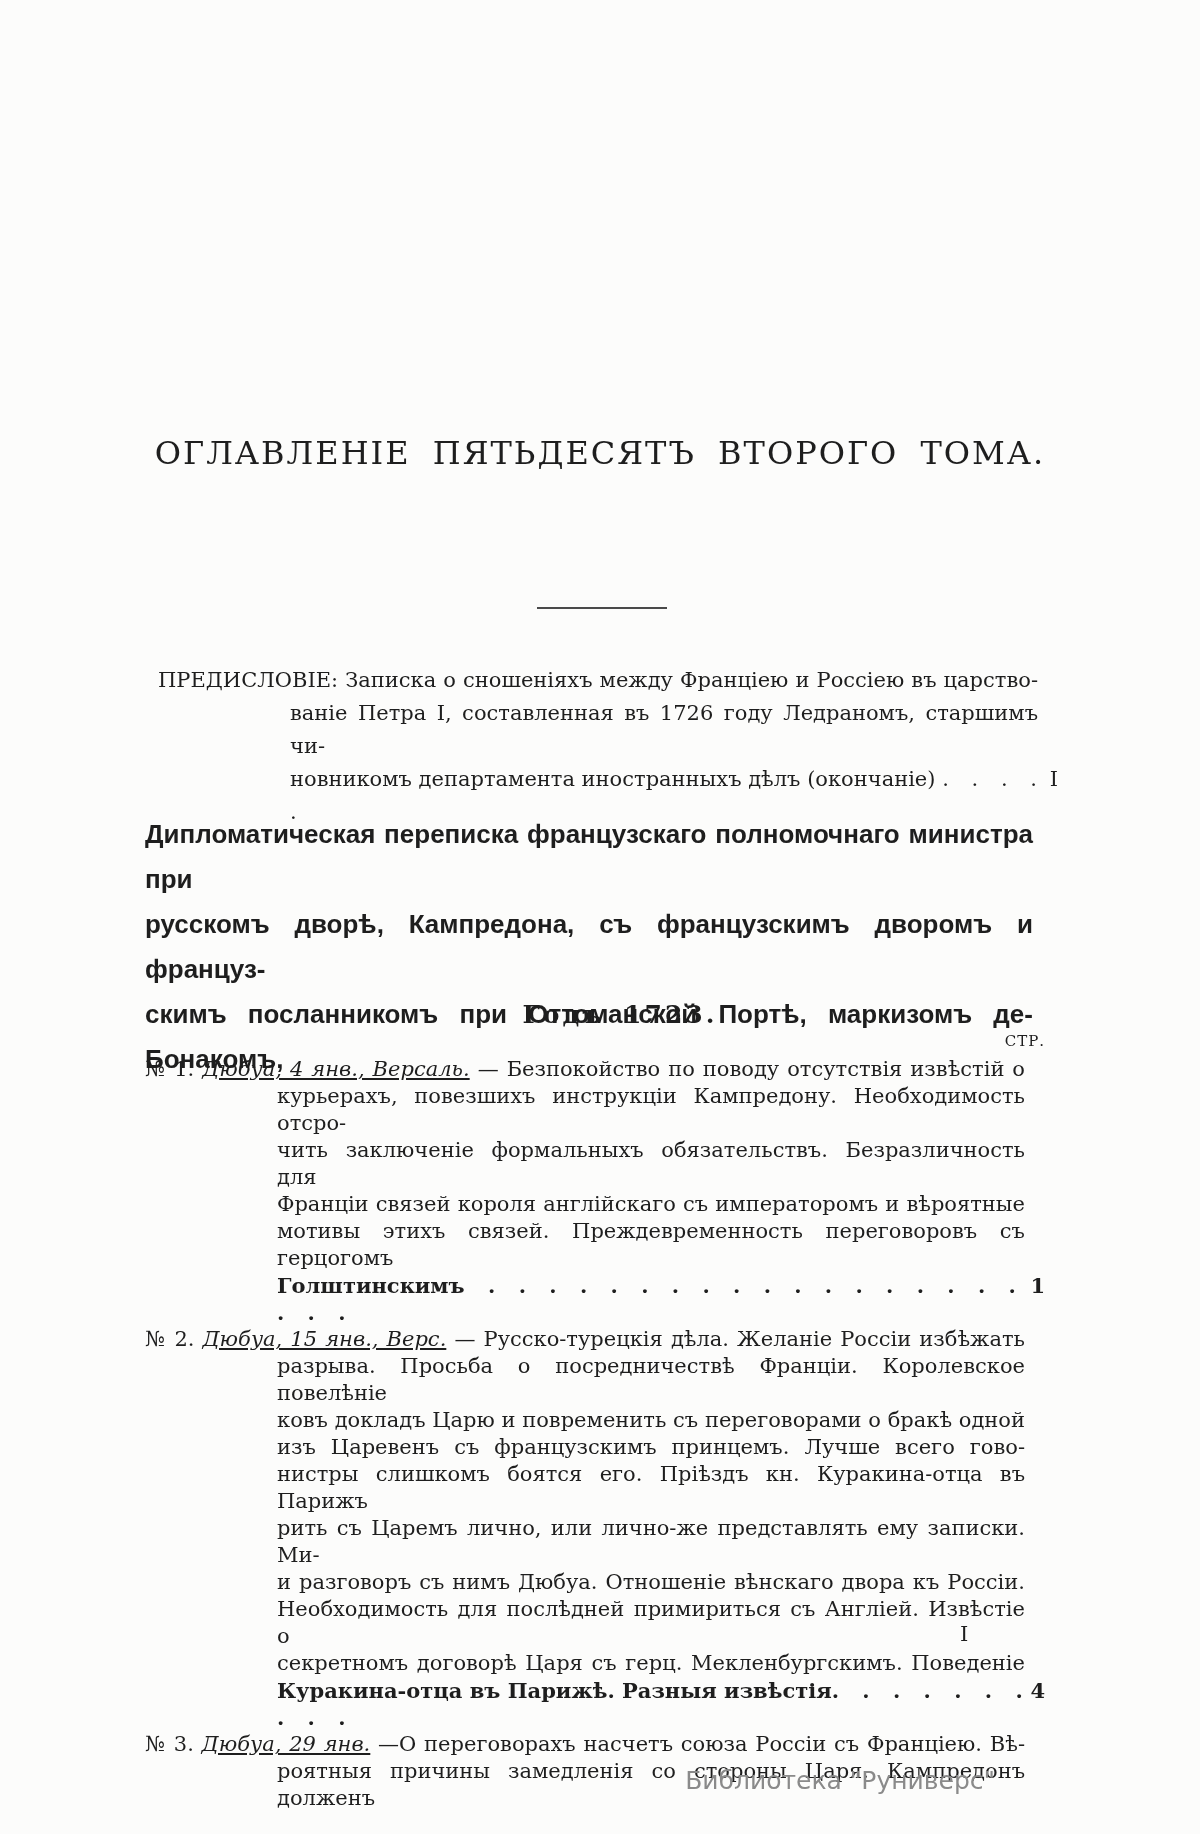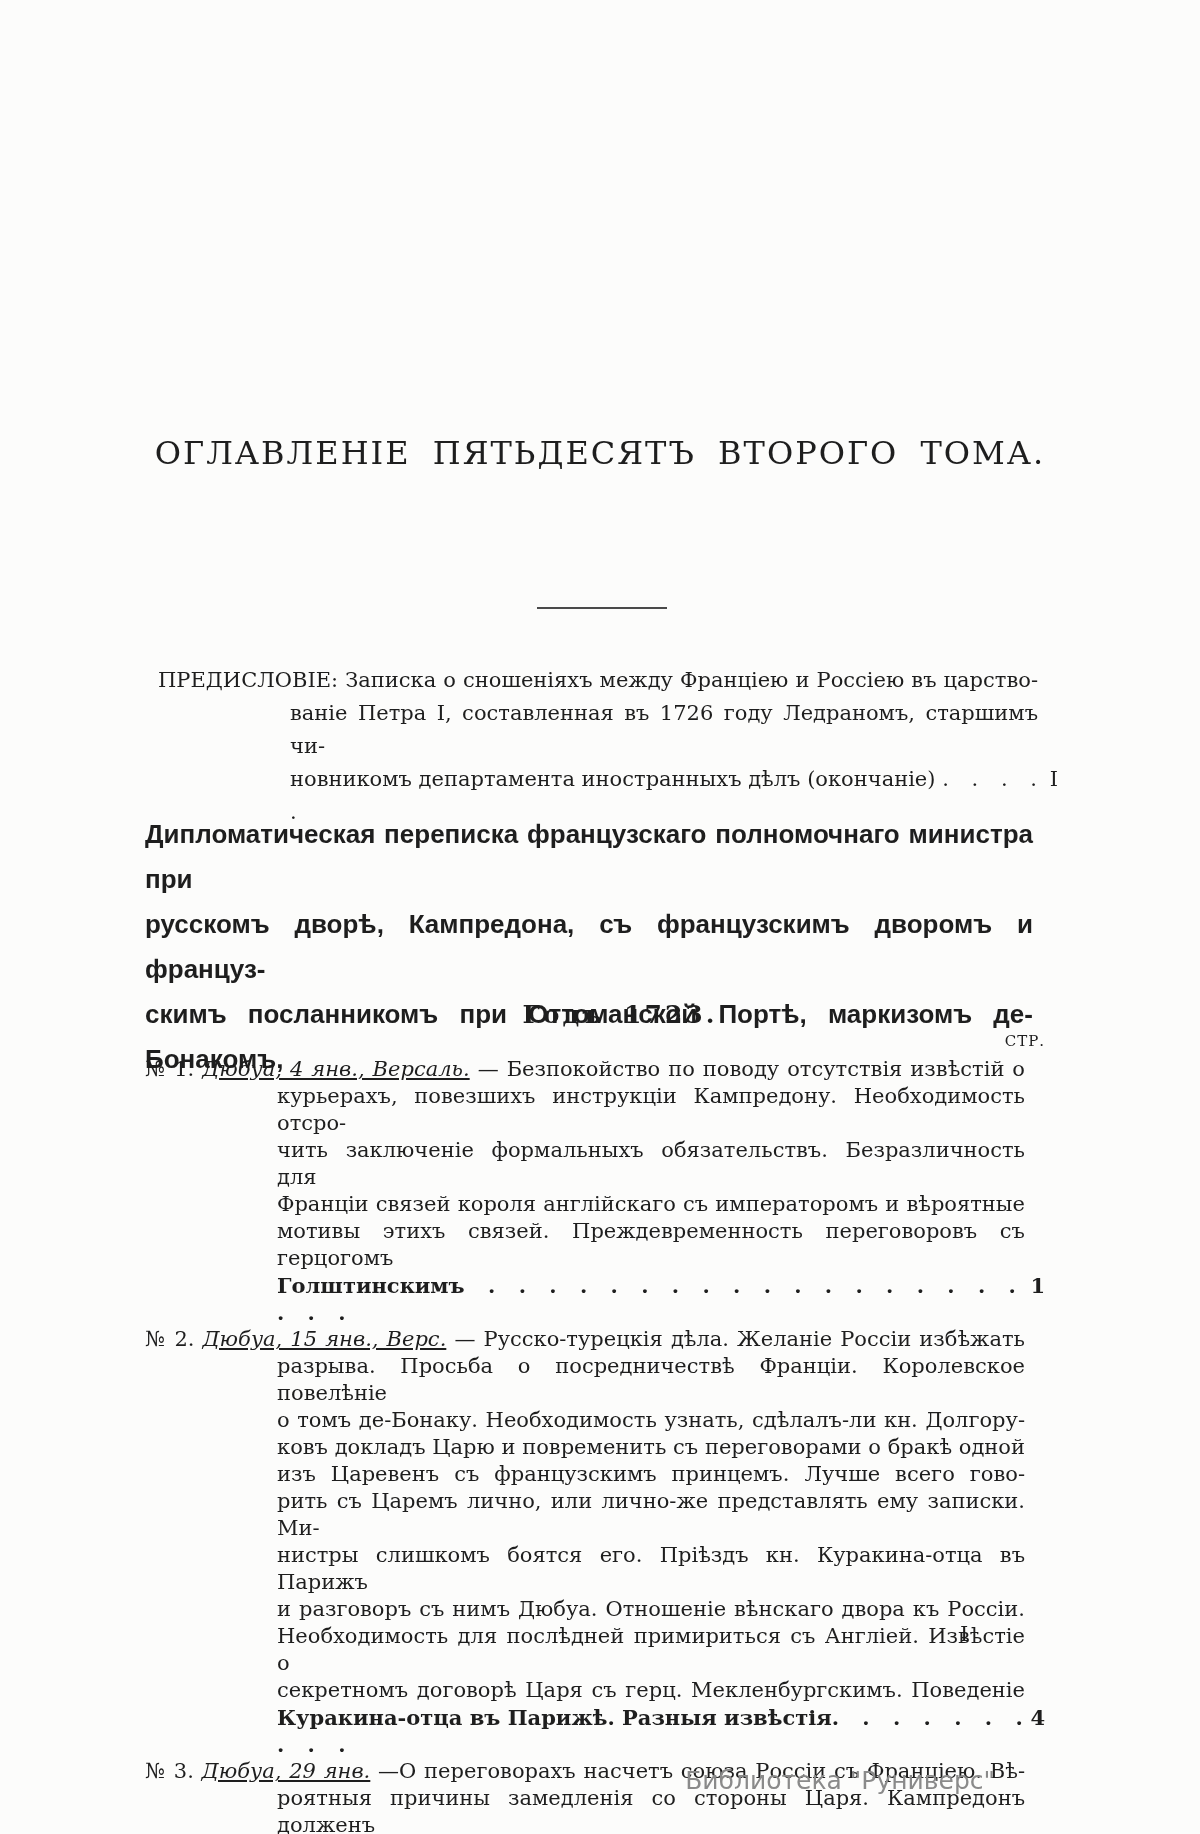--- a/index.html
+++ b/index.html
@@ -115,25 +115,24 @@
         <div class="eline first"><span>№ 1.</span> <span class="ehead">Дюбуа, 4 янв., Версаль.</span> <span>— Безпокойство по поводу отсутствія извѣстій о</span></div>
         <div class="eline">курьерахъ, повезшихъ инструкціи Кампредону. Необходимость отсро-</div>
         <div class="eline">чить заключеніе формальныхъ обязательствъ. Безразличность для</div>
         <div class="eline">Франціи связей короля англійскаго съ императоромъ и вѣроятные</div>
         <div class="eline">мотивы этихъ связей. Преждевременность переговоровъ съ герцогомъ</div>
         <div class="eline lastline"><span>Голштинскимъ</span><span class="leader"> . . . . . . . . . . . . . . . . . . . . .</span><span class="pagenum">1</span></div>
       </div>
       <div class="entry">
         <div class="eline first"><span>№ 2.</span> <span class="ehead">Дюбуа, 15 янв., Верс.</span> <span>— Русско-турецкія дѣла. Желаніе Россіи избѣжать</span></div>
         <div class="eline">разрыва. Просьба о посредничествѣ Франціи. Королевское повелѣніе</div>
-        <div class="eline">о томъ де-Бонаку. Необходимость узнать, сдѣлалъ-ли кн. Долгору-</div>
         <div class="eline">ковъ докладъ Царю и повременить съ переговорами о бракѣ одной</div>
         <div class="eline">изъ Царевенъ съ французскимъ принцемъ. Лучше всего гово-</div>
+        <div class="eline">нистры слишкомъ боятся его. Пріѣздъ кн. Куракина-отца въ Парижъ</div>
         <div class="eline">рить съ Царемъ лично, или лично-же представлять ему записки. Ми-</div>
-        <div class="eline">нистры слишкомъ боятся его. Пріѣздъ кн. Куракина-отца въ Парижъ</div>
         <div class="eline">и разговоръ съ нимъ Дюбуа. Отношеніе вѣнскаго двора къ Россіи.</div>
         <div class="eline">Необходимость для послѣдней примириться съ Англіей. Извѣстіе о</div>
         <div class="eline">секретномъ договорѣ Царя съ герц. Мекленбургскимъ. Поведеніе</div>
         <div class="eline lastline"><span>Куракина-отца въ Парижѣ. Разныя извѣстія.</span><span class="leader"> . . . . . . . . .</span><span class="pagenum">4</span></div>
       </div>
       <div class="entry">
         <div class="eline first"><span>№ 3.</span> <span class="ehead">Дюбуа, 29 янв.</span> <span>—О переговорахъ насчетъ союза Россіи съ Франціею. Вѣ-</span></div>
         <div class="eline">роятныя причины замедленія со стороны Царя. Кампредонъ долженъ</div>
       </div>
     </div>

